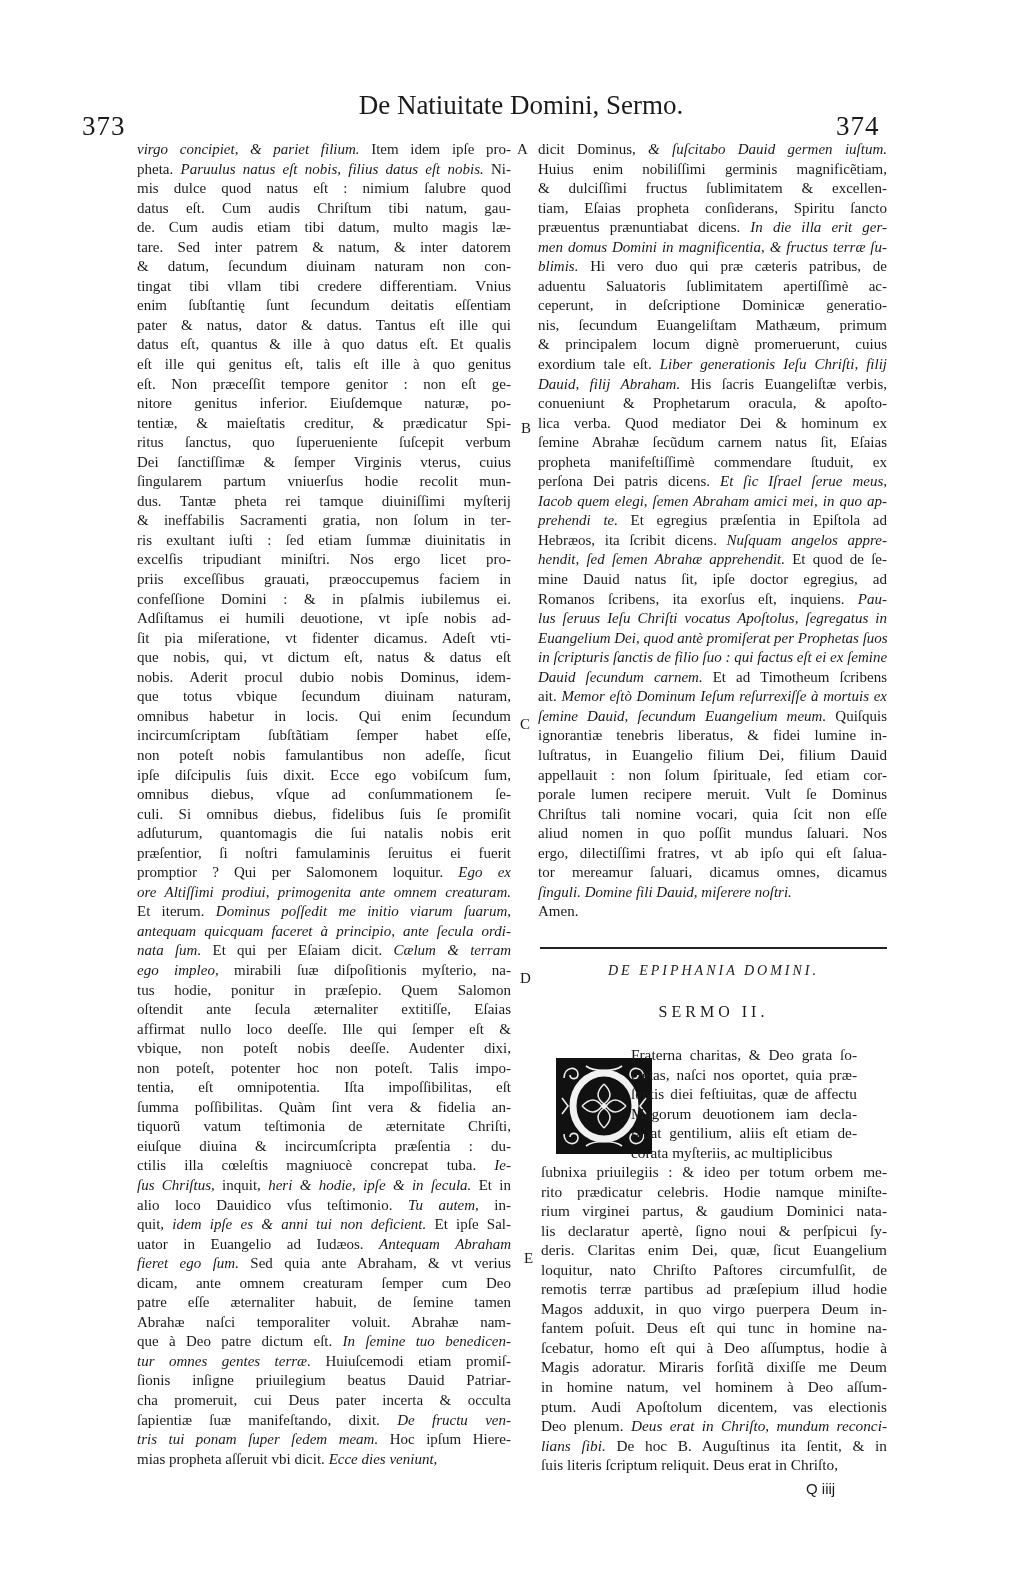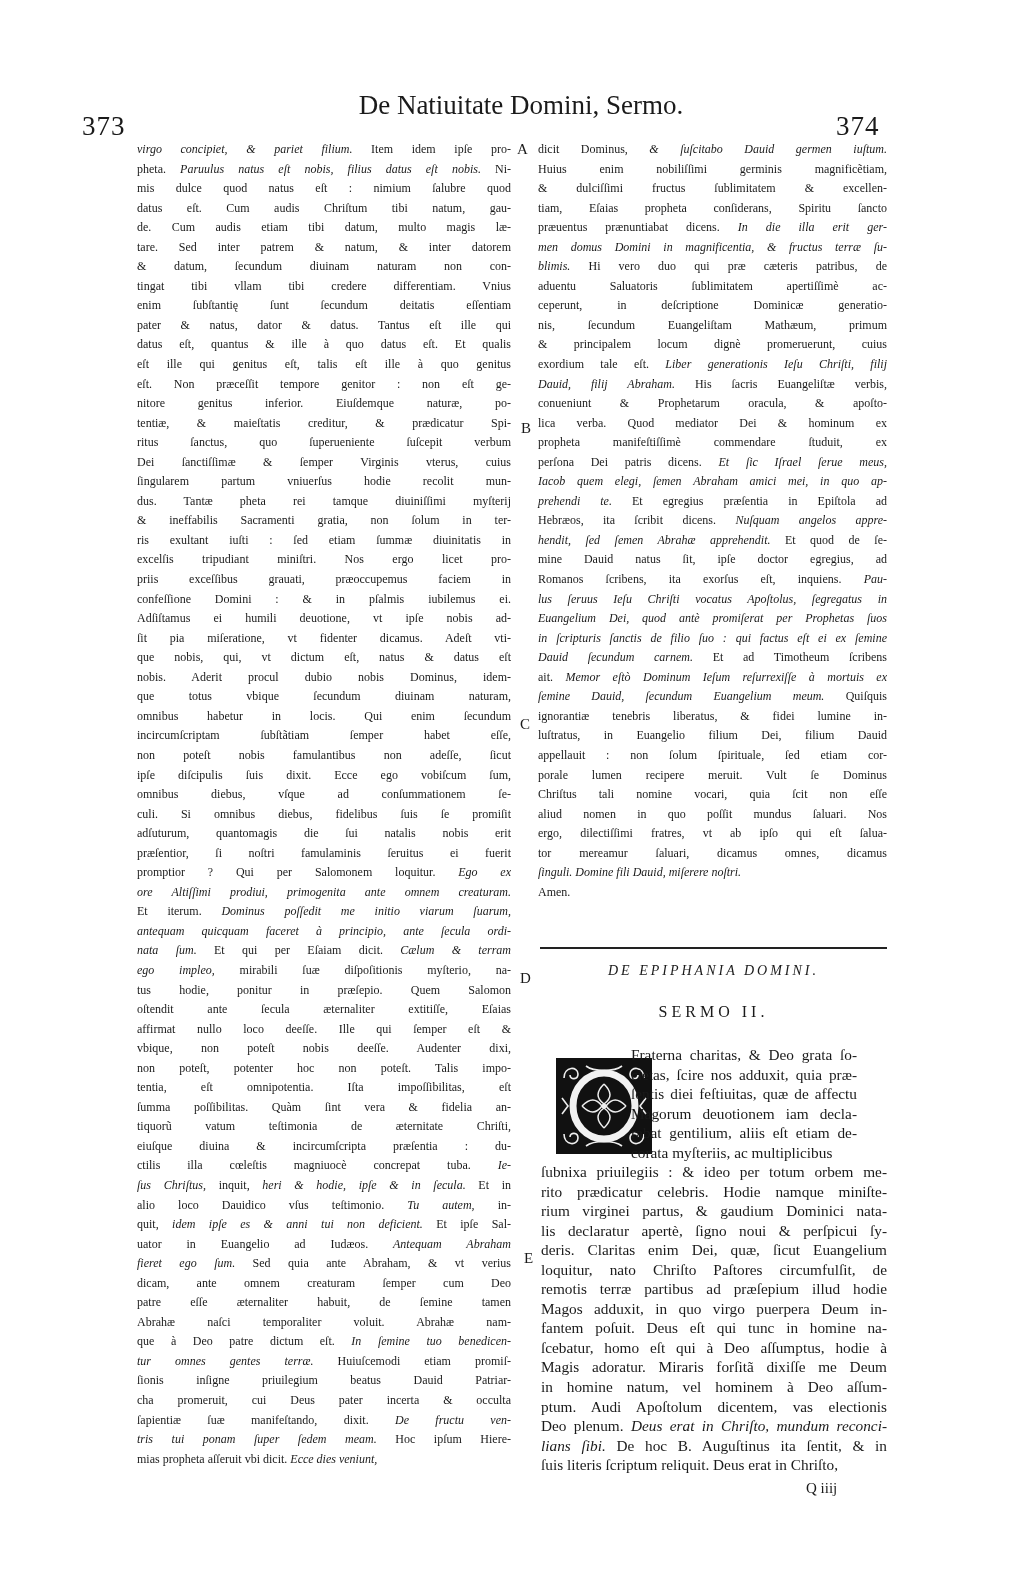--- a/index.html
+++ b/index.html
@@ -6,40 +6,40 @@
   body {
     width: 1024px; height: 1572px; position: relative; overflow: hidden;
     font-family: "DejaVu Serif", "Liberation Serif", serif; color: #1a1a1a;
   }
   .header { position: absolute; left: 0; top: 90px; width: 1024px; height: 40px; }
   .pgnum { position: absolute; top: 0; font-size: 27px; font-family: "Liberation Serif", serif; letter-spacing: 1px; margin-top: 21px; }
   .pgnum.left { left: 82px; }
   .pgnum.right { left: 836px; }
   .running-title { position: absolute; top: 0; left: 0; width: 1024px; text-align: center; font-size: 27px; font-family: "Liberation Serif", serif; padding-left: 9px; }
 
-  .col { position: absolute; top: 140px; font-family: "Liberation Serif", serif; font-size: 12px; line-height: 19.55px; }
+  .col { position: absolute; top: 140px; font-family: "Liberation Serif", serif; font-size: 15px; line-height: 19.55px; }
   .col.left { left: 137px; width: 374px; }
   .col.right { left: 538px; width: 349px; }
   .line { display: block; white-space: nowrap; text-align: justify; text-align-last: justify; height: 19.55px; overflow: visible; }
   .line.last { text-align-last: left; }
   .it { font-style: italic; }
 
   .marg { position: absolute; font-family: "Liberation Serif", serif; font-size: 15px; }
 
   .rule { position: absolute; left: 540px; top: 947px; width: 347px; height: 0; border-top: 2px solid #222; }
   .sec-title { position: absolute; left: 540px; top: 963px; width: 347px; text-align: center; font-style: italic; font-size: 14px; letter-spacing: 3px; font-family: "Liberation Serif", serif; }
   .sermo-title { position: absolute; left: 540px; top: 1003px; width: 347px; text-align: center; font-size: 16px; letter-spacing: 4px; font-family: "Liberation Serif", serif; }
 
   .dropcap { position: absolute; left: 556px; top: 1058px; width: 96px; height: 96px; background: #111; }
   .dropcap svg { display: block; }
 
   .ep { position: absolute; font-family: "Liberation Serif", serif; font-size: 15.3px; line-height: 19.55px; }
   .ep.short { left: 631px; top: 1045px; width: 226px; }
   .ep.full { left: 541px; top: 1162px; width: 346px; }
-  .footer-sig { position: absolute; left: 806px; top: 1480px; font-size: 15px; font-family: Liberation Serif, serif; }
+  .footer-sig { position: absolute; left: 806px; top: 1480px; font-size: 15px; font-family: Liberation Sans, sans-serif; }
 </style>
 </head>
 <body>
 
 <div class="header">
   <span class="pgnum left">373</span>
   <span class="running-title">De Natiuitate Domini, Sermo.</span>
   <span class="pgnum right">374</span>
 </div>
 
@@ -122,20 +122,21 @@
     <span class="line"><span class="it">men domus Domini in magnificentia, &amp; fructus terræ ſu-</span></span>
     <span class="line"><span class="it">blimis.</span><span> Hi vero duo qui præ cæteris patribus, de</span></span>
     <span class="line"><span>aduentu Saluatoris ſublimitatem apertiſſimè ac-</span></span>
     <span class="line"><span>ceperunt, in deſcriptione Dominicæ generatio-</span></span>
     <span class="line"><span>nis, ſecundum Euangeliſtam Mathæum, primum</span></span>
     <span class="line"><span>&amp; principalem locum dignè promeruerunt, cuius</span></span>
     <span class="line"><span>exordium tale eſt. </span><span class="it">Liber generationis Ieſu Chriſti, filij</span></span>
     <span class="line"><span class="it">Dauid, filij Abraham.</span><span> His ſacris Euangeliſtæ verbis,</span></span>
     <span class="line"><span>conueniunt &amp; Prophetarum oracula, &amp; apoſto-</span></span>
     <span class="line"><span>lica verba. Quod mediator Dei &amp; hominum ex</span></span>
+    <span class="line"><span>ſemine Abrahæ ſecũdum carnem natus ſit, Eſaias</span></span>
     <span class="line"><span>propheta manifeſtiſſimè commendare ſtuduit, ex</span></span>
     <span class="line"><span>perſona Dei patris dicens. </span><span class="it">Et ſic Iſrael ſerue meus,</span></span>
     <span class="line"><span class="it">Iacob quem elegi, ſemen Abraham amici mei, in quo ap-</span></span>
     <span class="line"><span class="it">prehendi te.</span><span> Et egregius præſentia in Epiſtola ad</span></span>
     <span class="line"><span>Hebræos, ita ſcribit dicens. </span><span class="it">Nuſquam angelos appre-</span></span>
     <span class="line"><span class="it">hendit, ſed ſemen Abrahæ apprehendit.</span><span> Et quod de ſe-</span></span>
     <span class="line"><span>mine Dauid natus ſit, ipſe doctor egregius, ad</span></span>
     <span class="line"><span>Romanos ſcribens, ita exorſus eſt, inquiens. </span><span class="it">Pau-</span></span>
     <span class="line"><span class="it">lus ſeruus Ieſu Chriſti vocatus Apoſtolus, ſegregatus in</span></span>
     <span class="line"><span class="it">Euangelium Dei, quod antè promiſerat per Prophetas ſuos</span></span>
@@ -184,21 +185,21 @@
       <path d="M48 70 C 40 62, 40 56, 48 50 C 56 56, 56 62, 48 70"></path>
       <path d="M26 48 C 34 40, 40 40, 46 48 C 40 56, 34 56, 26 48"></path>
       <path d="M70 48 C 62 40, 56 40, 50 48 C 56 56, 62 56, 70 48"></path>
     </g>
     <circle cx="48" cy="48" r="2.5" fill="#eee"></circle>
   </svg>
 </div>
 
 <div class="ep short">
     <span class="line"><span>Fraterna charitas, &amp; Deo grata ſo-</span></span>
-    <span class="line"><span>cietas, ſcire nos adduxit, quia præ-</span></span>
+    <span class="line"><span>cietas, naſci nos oportet, quia præ-</span></span>
     <span class="line"><span>ſentis diei feſtiuitas, quæ de affectu</span></span>
     <span class="line"><span>Magorum deuotionem iam decla-</span></span>
     <span class="line"><span>rabat gentilium, aliis eſt etiam de-</span></span>
     <span class="line last"><span>corata myſteriis, ac multiplicibus</span></span>
   </div>
 <div class="ep full">
     <span class="line"><span>ſubnixa priuilegiis : &amp; ideo per totum orbem me-</span></span>
     <span class="line"><span>rito prædicatur celebris. Hodie namque miniſte-</span></span>
     <span class="line"><span>rium virginei partus, &amp; gaudium Dominici nata-</span></span>
     <span class="line"><span>lis declaratur apertè, ſigno noui &amp; perſpicui ſy-</span></span>

